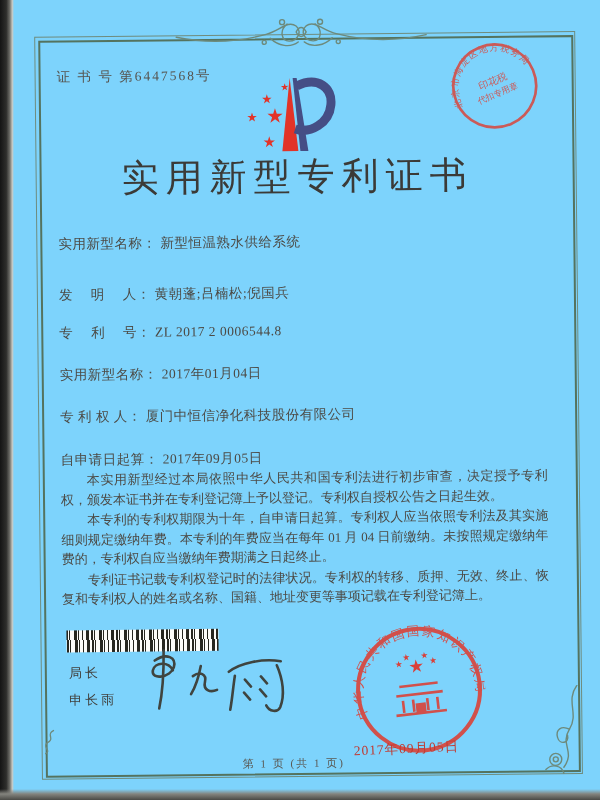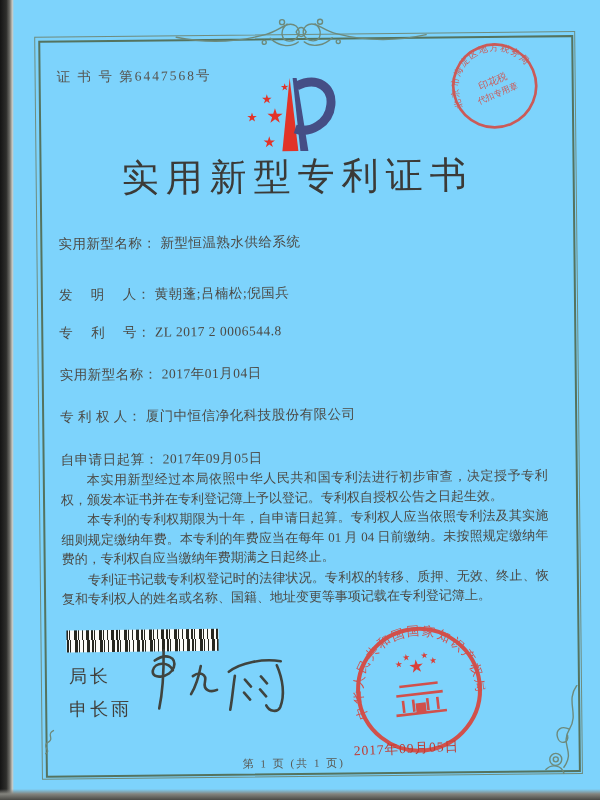--- a/index.html
+++ b/index.html
@@ -27,21 +27,21 @@
   .field .val{margin-left:4px;}
   .f0{top:7px}.f1{top:58px}.f2{top:96px}.f3{top:138px}.f4{top:180px}.f5{top:223px}
   .paras{position:absolute;left:60px;top:468px;width:487px;font-size:13px;
     line-height:1.5;color:#4c4a45;text-align:justify;}
   .paras p{margin:0 0 1px 0;text-indent:2em;}
   .barcode{position:absolute;left:64px;top:628px;width:152px;height:22px;z-index:6;
     background:repeating-linear-gradient(90deg,
       #26261f 0 2px,#fbfbf8 2px 3px,#26261f 3px 4px,#fbfbf8 4px 8px,
       #26261f 8px 11px,#fbfbf8 11px 12px,#26261f 12px 13px,#fbfbf8 13px 16px,
       #26261f 16px 17px,#fbfbf8 17px 20px,#26261f 20px 23px,#fbfbf8 23px 25px);}
-  .signer{position:absolute;left:66px;top:662px;font-size:18px;color:#403f3b;letter-spacing:3px;}
+  .signer{position:absolute;left:66px;top:662px;font-size:13px;color:#403f3b;letter-spacing:3px;}
   .signer div{margin-bottom:9px;}
   .signature{position:absolute;left:122px;top:645px;width:195px;height:80px;z-index:6;}
   .seal-gov{position:absolute;left:350px;top:625px;width:132px;height:132px;z-index:5;
     transform:rotate(-6deg);opacity:.92;}
   .seal-date{position:absolute;left:350px;top:741px;z-index:7;color:#c03a31;
     font-size:13.5px;letter-spacing:1px;transform:rotate(-2deg);white-space:nowrap;}
   .footer{position:absolute;left:200px;top:756px;width:180px;text-align:center;
     font-size:11px;letter-spacing:2px;color:#5a5852;}
   .green{stroke:#6d8a7c;fill:none;stroke-width:1.4;stroke-linecap:round;}
 </style>

